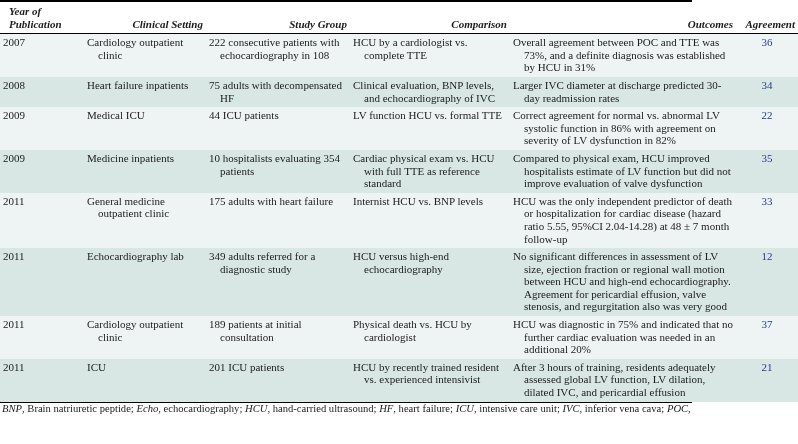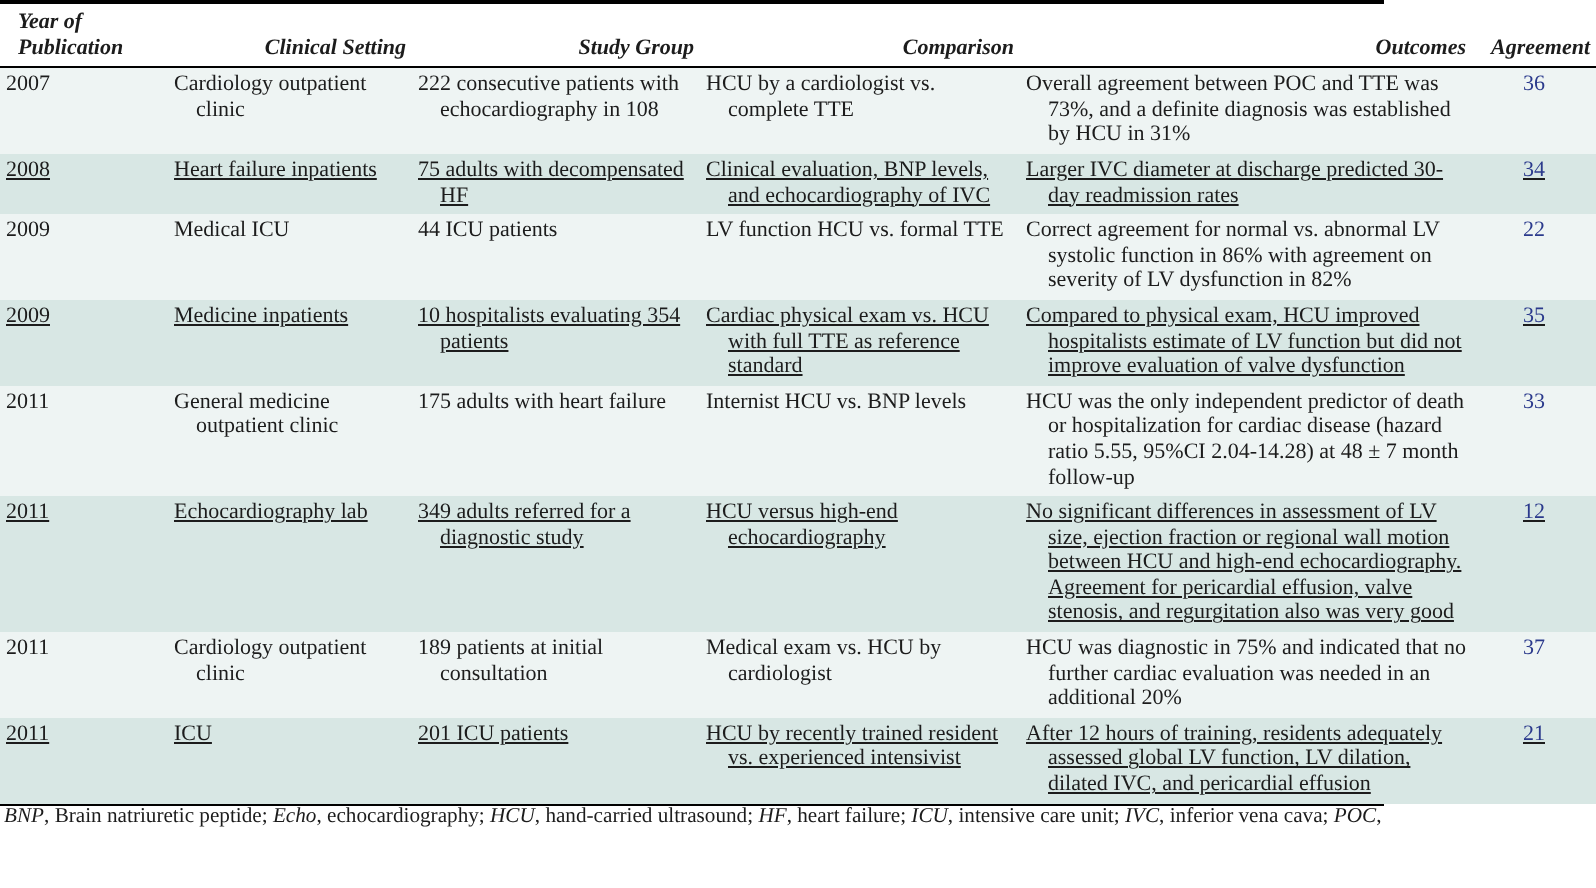--- a/index.html
+++ b/index.html
@@ -40,21 +40,21 @@
   }
   table.studies th.col-year{
     text-align:left;
     padding-left:9px;
   }
   table.studies td{
     vertical-align:top;
     padding:2px 3px 3px 3px;
   }
   tr.row-light td{background:var(--row-light);}
-  tr.row-dark td{background:var(--row-dark);text-decoration:underline;}
+  tr.row-dark td{background:var(--row-dark);}
   td.year-cell{padding-left:9px;margin-top:12px;}
   .hang{
     padding-left:11px;
     text-indent:-11px;
   }
   td.setting-cell{padding-left:6px;margin-left:12px;}
   td.group-cell{padding-left:4px;}
   td.comparison-cell{padding-left:8px;}
   td.outcomes-cell{padding-left:4px;}
   td.reference-cell{text-align:center;}
@@ -197,40 +197,40 @@
       </tr>
       <tr class="row-light">
         <td class="year-cell">2011</td>
         <td class="setting-cell">
             <div class="hang">Cardiology outpatient clinic</div>
           </td>
         <td class="group-cell">
             <div class="hang">189 patients at initial consultation</div>
           </td>
         <td class="comparison-cell">
-            <div class="hang">Medical exam vs. HCU by cardiologist</div>
+            <div class="hang">Physical death vs. HCU by cardiologist</div>
           </td>
         <td class="outcomes-cell">
             <div class="hang">HCU was diagnostic in 75% and indicated that no further cardiac evaluation was needed in an additional 20%</div>
           </td>
         <td class="reference-cell"><span class="ref-link">37</span></td>
       </tr>
       <tr class="row-dark">
         <td class="year-cell">2011</td>
         <td class="setting-cell">
             <div class="hang">ICU</div>
           </td>
         <td class="group-cell">
             <div class="hang">201 ICU patients</div>
           </td>
         <td class="comparison-cell">
             <div class="hang">HCU by recently trained resident vs. experienced intensivist</div>
           </td>
         <td class="outcomes-cell">
-            <div class="hang">After 12 hours of training, residents adequately assessed global LV function, LV dilation, dilated IVC, and pericardial effusion</div>
+            <div class="hang">After 3 hours of training, residents adequately assessed global LV function, LV dilation, dilated IVC, and pericardial effusion</div>
           </td>
         <td class="reference-cell"><span class="ref-link">21</span></td>
       </tr>
     </tbody>
   </table>
 
   <div class="footnote"><span class="abbr">BNP</span><span>, Brain natriuretic peptide; </span><span class="abbr">Echo</span><span>, echocardiography; </span><span class="abbr">HCU</span><span>, hand-carried ultrasound; </span><span class="abbr">HF</span><span>, heart failure; </span><span class="abbr">ICU</span><span>, intensive care unit; </span><span class="abbr">IVC</span><span>, inferior vena cava; </span><span class="abbr">POC</span><span>, point-of-care ultrasound.</span></div>
 </div>
 
 </body></html>

